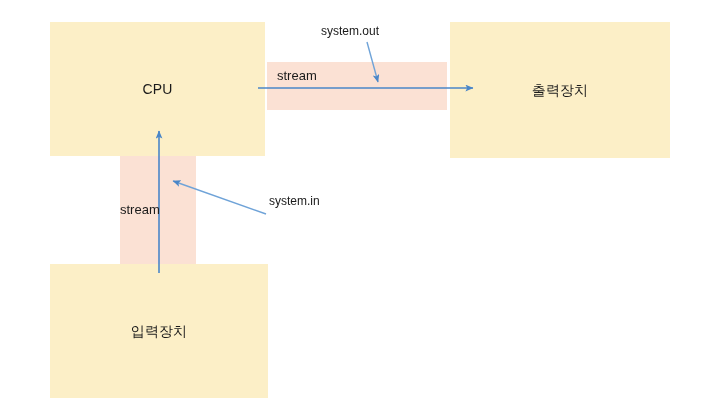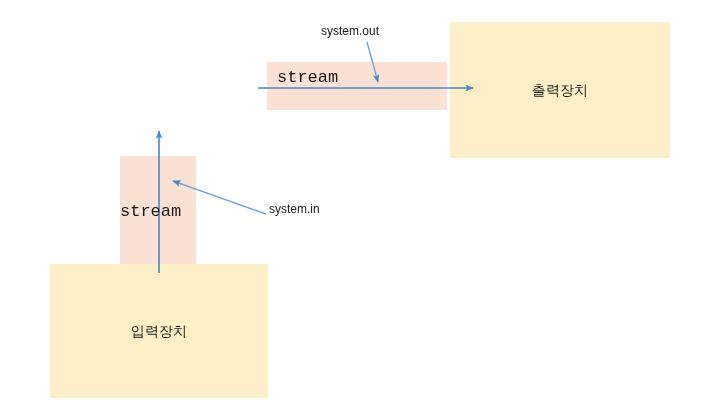--- a/index.html
+++ b/index.html
@@ -30,25 +30,24 @@
     line-height: 1;
     letter-spacing: 0.1px;
     white-space: nowrap;
   }
   .stream-band {
     position: absolute;
     box-sizing: border-box;
   }
   .band-label {
     position: absolute;
-    font-size: 17px;
+    font-size: 13px;
     color: #1a1a1a;
     white-space: nowrap;
     line-height: 1;
-    font-family: Liberation Mono, monospace;
   }
   .annot-label {
     position: absolute;
     font-size: 12px;
     color: #1a1a1a;
     white-space: nowrap;
     line-height: 1;
   }
   #arrow-layer {
     position: absolute;
@@ -63,31 +62,34 @@
   #box-output   { left: 450px; top: 22px;  width: 220px; height: 136px; }
   #box-input    { left: 50px;  top: 264px; width: 218px; height: 134px; }
   
   #band-out     { left: 267px; top: 62px;  width: 180px; height: 48px; }
   #band-in      { left: 120px; top: 156px; width: 76px;  height: 108px; }
   
   #label-band-out { left: 277px; top: 69px; }
   #label-band-in  { left: 120px; top: 203px; }
   
   #label-system-out { left: 321px; top: 25px; }
-  #label-system-in  { left: 269px; top: 203px; }
+  #label-system-in  { left: 269px; top: 195px; }
 </style>
 </head>
 <body>
 
 <div id="canvas">
 
   <div class="stream-band" id="band-out" style="background:#FBE1D4;"></div>
 
   <div class="stream-band" id="band-in" style="background:#FBE1D4;"></div>
 
+  <div class="node-box" id="box-cpu" style="background:#FCEFC7;">
+    <span class="node-label">CPU</span>
+  </div>
 
   <div class="node-box" id="box-input" style="background:#FCEFC7;">
     <span class="node-label">입력장치</span>
   </div>
 
   <div class="node-box" id="box-output" style="background:#FCEFC7;">
     <span class="node-label">출력장치</span>
   </div>
 
   <svg id="arrow-layer" viewBox="0 0 715 419" width="715" height="419">

